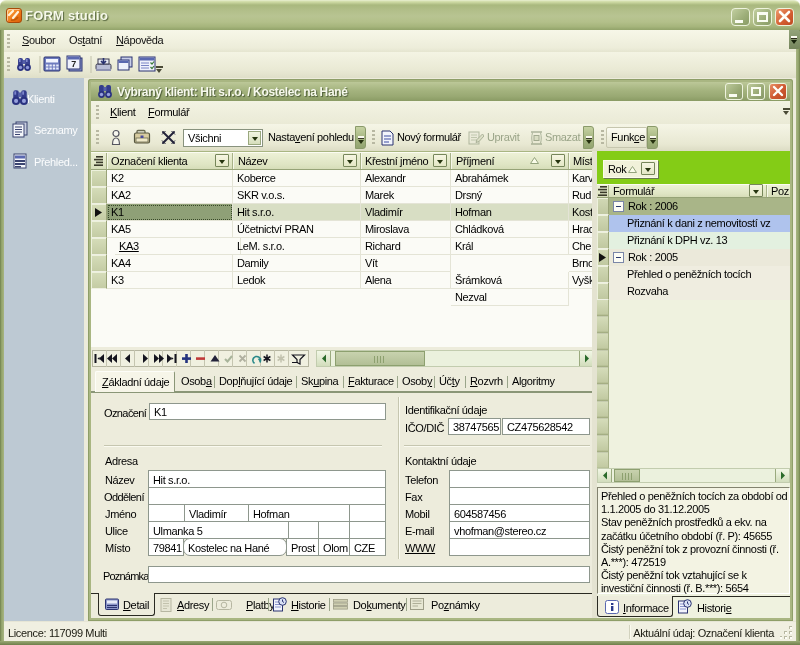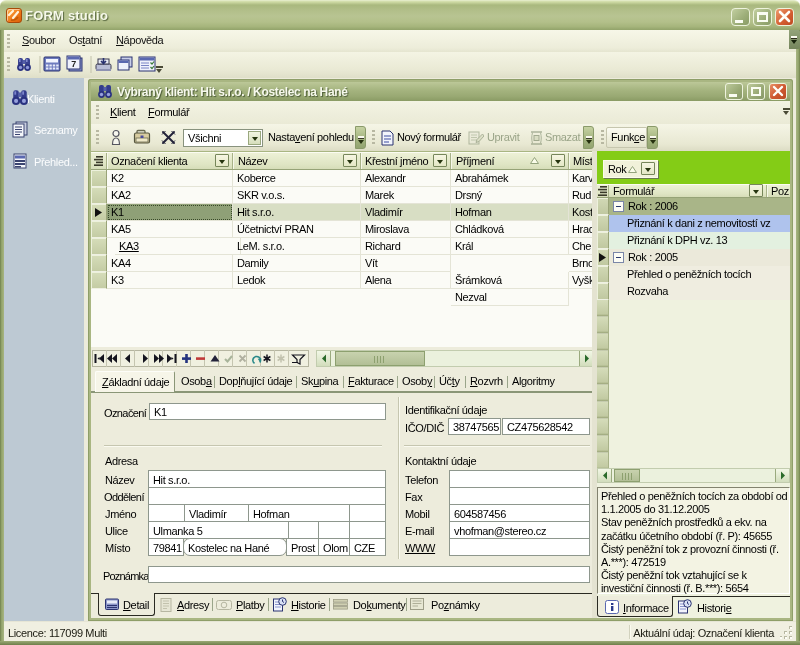--- a/index.html
+++ b/index.html
@@ -612,21 +612,21 @@
           <line x1="3" y1="8" x2="9" y2="8"></line>
           <line x1="3" y1="10.5" x2="7" y2="10.5"></line>
         </g>
   </svg>
   <div class="abs btxt" style="left:86px;"><u>A</u>dresy</div>
   <div class="abs bsep" style="left:121px;"></div>
   <svg class="abs" style="left:125px;top:6px;" width="16" height="12" viewBox="0 0 16 12" opacity=".55">
     <rect x="0.5" y="1.5" width="15" height="9" rx="2" fill="#EDEDDC" stroke="#8A8A72"></rect>
     <circle cx="8" cy="6" r="2.8" fill="none" stroke="#8A8A72"></circle>
   </svg>
-  <div class="abs btxt" style="left:145px;"><u>P</u>latby</div>
+  <div class="abs btxt" style="left:155px;"><u>P</u>latby</div>
   <div class="abs bsep" style="left:177px;"></div>
   <svg class="abs" style="left:182px;top:4px;" width="14" height="15" viewBox="0 0 14 15">
     <rect x="0.5" y="2" width="9" height="12" fill="#F2F4FC" stroke="#2A3270"></rect>
     <g stroke="#8A94CC" stroke-width="1">
           <line x1="2" y1="5" x2="8" y2="5"></line>
           <line x1="2" y1="7.5" x2="8" y2="7.5"></line>
           <line x1="2" y1="10" x2="8" y2="10"></line>
         </g>
     <circle cx="9.5" cy="4.5" r="3.8" fill="#D8E0F4" stroke="#2A3270"></circle>
     <path d="M9.5 2.5 v2 l1.5 1" stroke="#2A3270" fill="none"></path>

